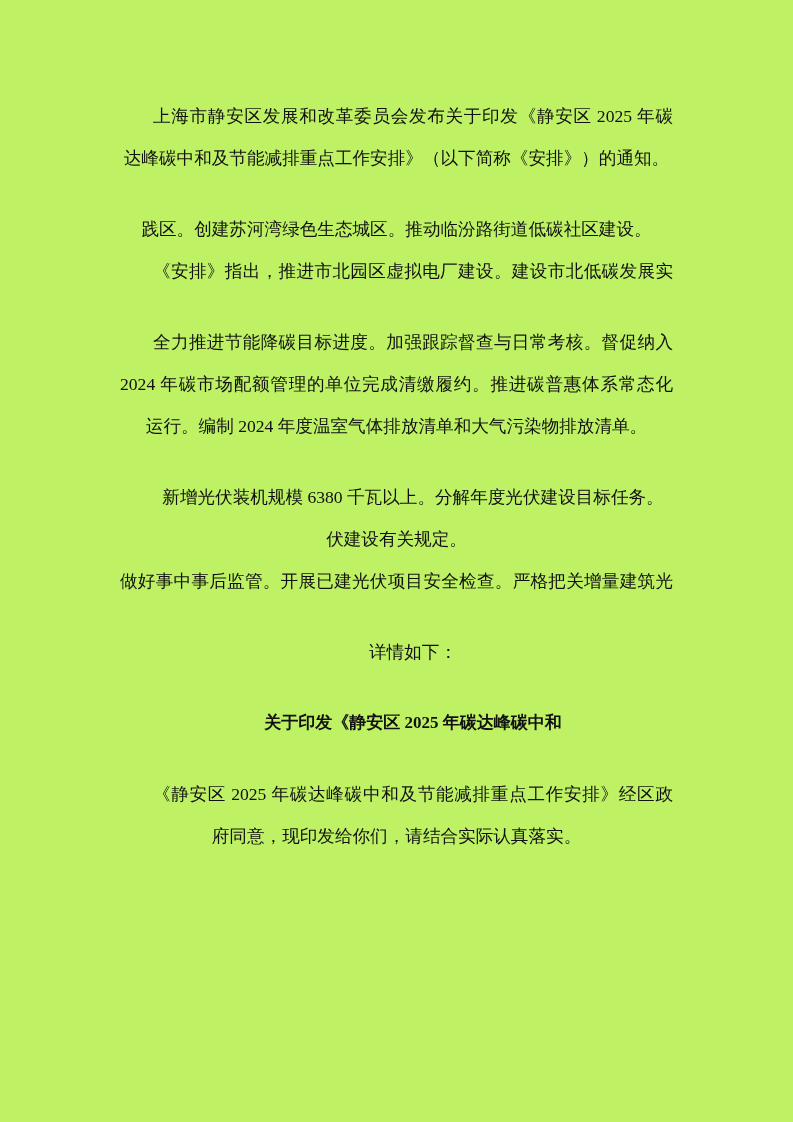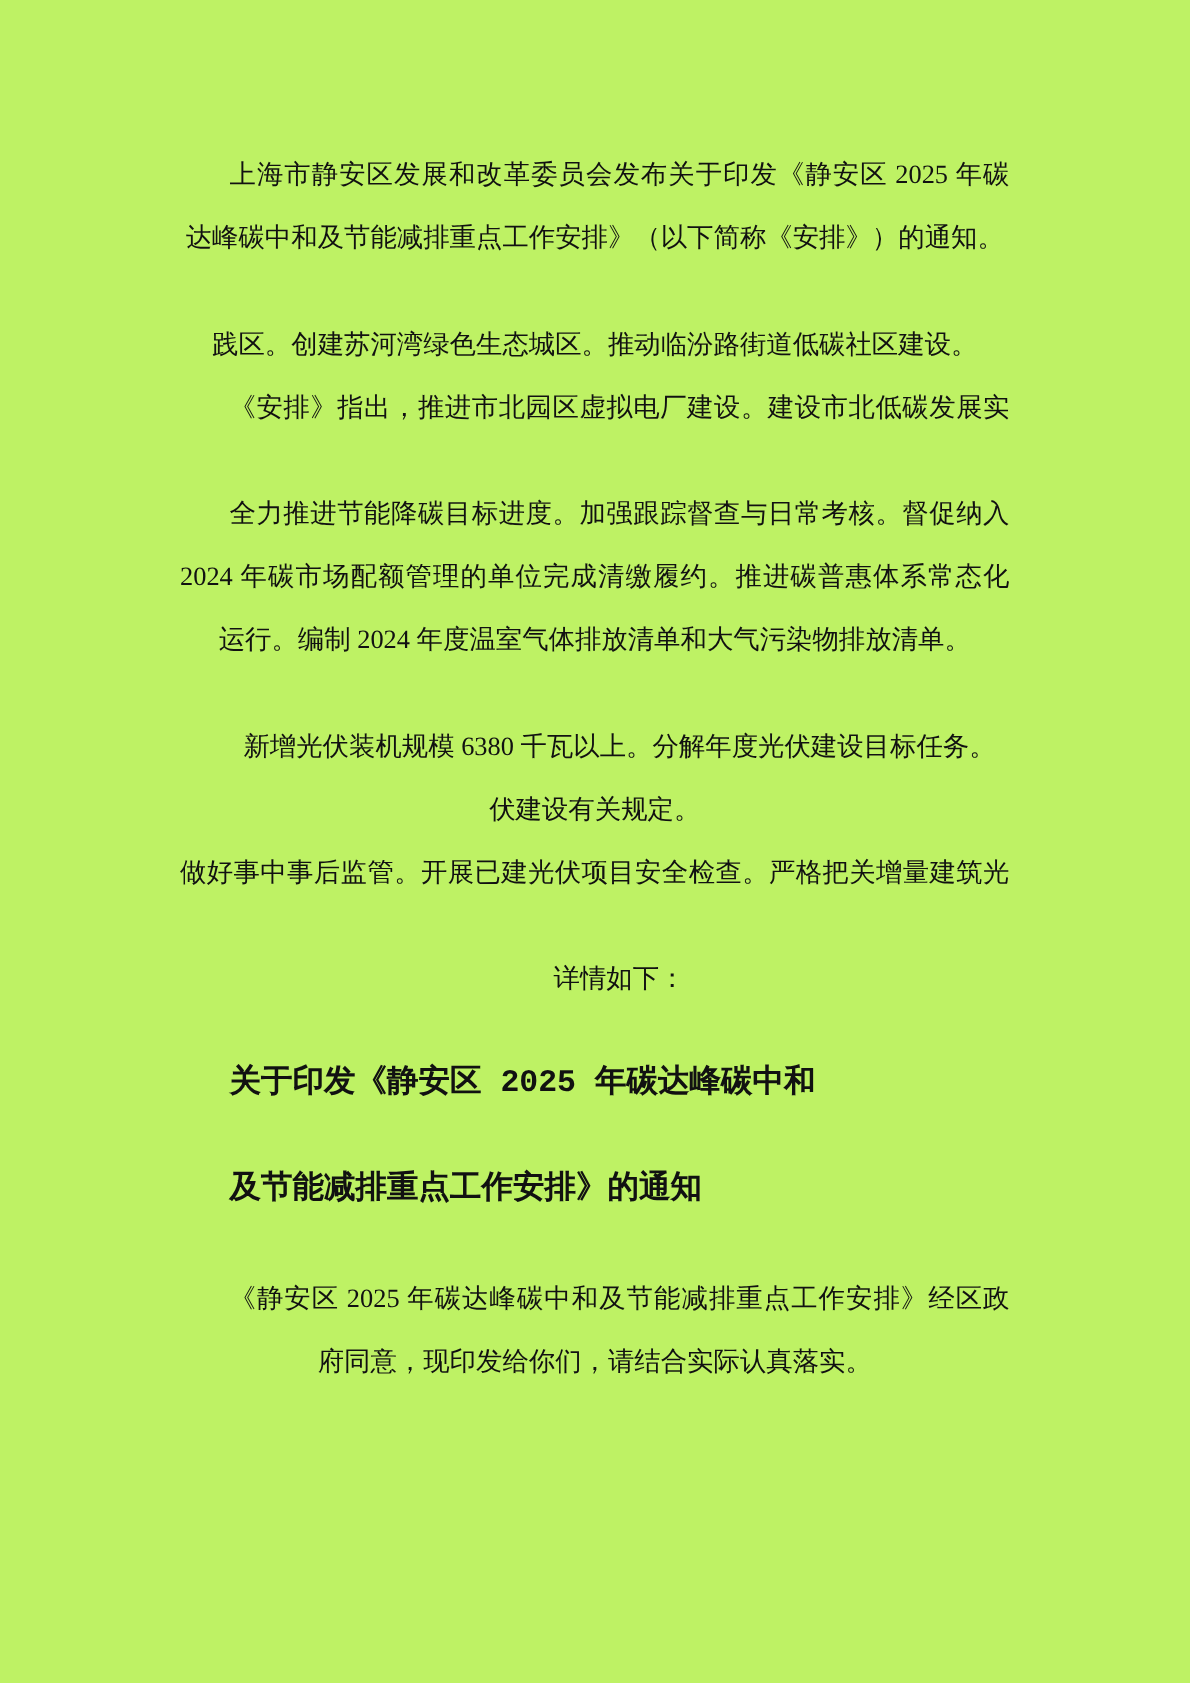--- a/index.html
+++ b/index.html
@@ -45,26 +45,26 @@
     }
     .line.full {
       text-align: justify;
       text-align-last: justify;
       text-justify: inter-character;
     }
     .title-line {
       display: block;
       height: 42px;
       line-height: 42px;
-      font-size: 21px;
+      font-size: 17px;
       font-weight: bold;
-      text-align: left;
+      text-align: center;
       padding-left: 33px;
       white-space: nowrap;
-      font-family: Liberation Mono, monospace;
+      font-family: Liberation Serif, serif;
     }
   </style>
 </head>
 <body>
 
 <div class="page">
   <div class="content">
 
     <div class="para">
       <span class="line indent full">上海市静安区发展和改革委员会发布关于印发《静安区 2025 年碳</span>
@@ -88,23 +88,20 @@
       <span class="line full">做好事中事后监管。开展已建光伏项目安全检查。严格把关增量建筑光</span>
     </div>
 
     <div class="para">
       <span class="line indent">详情如下：</span>
     </div>
 
     <div class="para">
       <span class="title-line">关于印发《静安区 2025 年碳达峰碳中和</span>
     </div>
-    <div class="para">
-      <span class="title-line">及节能减排重点工作安排》的通知</span>
-    </div>
 
 
     <div class="para">
       <span class="line indent full">《静安区 2025 年碳达峰碳中和及节能减排重点工作安排》经区政</span>
       <span class="line">府同意，现印发给你们，请结合实际认真落实。</span>
     </div>
 
   </div>
 </div>
 

